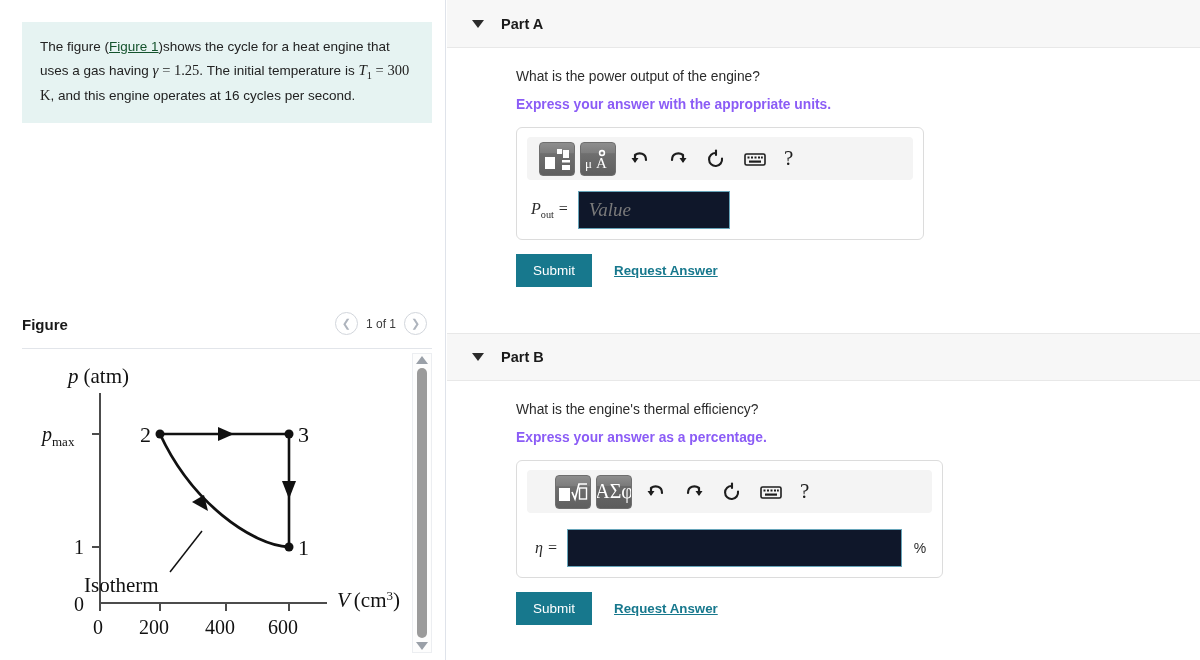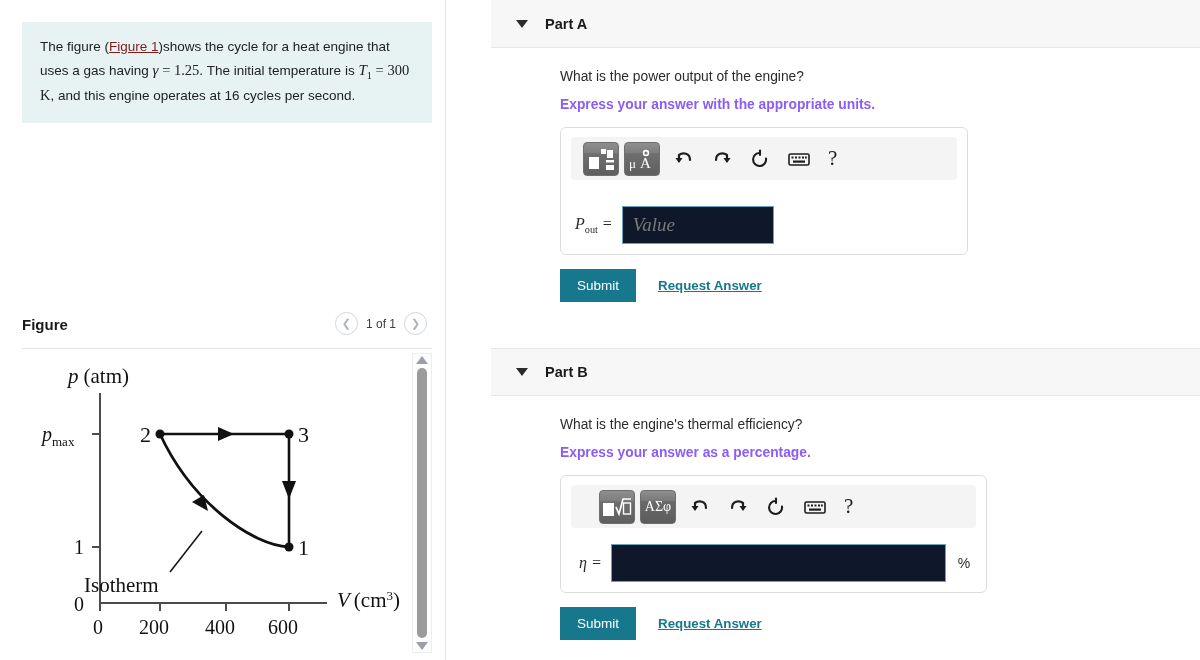--- a/index.html
+++ b/index.html
@@ -25,21 +25,21 @@
     background: #e6f3f2;
     padding: 14px 18px 16px 18px;
     font-size: 13.5px;
     line-height: 1.62;
     color: #222;
   }
   #problem-statement .mathvar { font-family: "Liberation Serif", serif; font-style: italic; font-size: 15px; }
   #problem-statement .mathnum { font-family: "Liberation Serif", serif; font-size: 14.5px; }
   #problem-statement .mathunit { font-family: "Liberation Serif", serif; font-size: 14.5px; }
   #problem-statement sub { font-size: 70%; font-style: normal; }
-  .fig-link { color: #7f1d1d; text-decoration: underline; cursor: pointer; }
+  .fig-link { color: #14532d; text-decoration: underline; cursor: pointer; }
 
   
   #figure-header {
     position: absolute; left: 22px; top: 312px; width: 410px; height: 34px;
   }
   #figure-title {
     position: absolute; left: 0; top: 4px;
     font-size: 15px; font-weight: bold; color: #1a1a1a; text-align: center;
   }
   #figure-nav {
@@ -74,21 +74,21 @@
   .scroll-arrow {
     width: 0; height: 0; border-left: 6px solid transparent; border-right: 6px solid transparent;
   }
   .scroll-arrow.up { border-bottom: 8px solid #9aa0a8; }
   .scroll-arrow.down { border-top: 8px solid #9aa0a8; }
   #scroll-thumb {
     width: 10px; flex: 1; margin: 4px 0; border-radius: 5px; background: #9b9b9b;
   }
 
   
-  #right-panel { position: absolute; left: 447px; top: 0; width: 753px; height: 660px; background:#fff;padding-left:44px; }
+  #right-panel { position: absolute; left: 447px; top: 0; width: 753px; height: 660px; background:#fff; }
 
   .part-header {
     position: relative; width: 100%; height: 48px;
     background: #f7f7f7; border-bottom: 1px solid #e8e8e8;
     display: flex; align-items: center; padding-left: 25px;
   }
   .caret {
     width: 0; height: 0; margin-right: 17px;
     border-left: 6px solid transparent; border-right: 6px solid transparent;
     border-top: 8px solid #2b2b2b; cursor: pointer;
@@ -109,31 +109,31 @@
     display: flex; align-items: center; height: 43px; padding: 0 12px;
   }
   .tool-btn {
     width: 36px; height: 34px; border-radius: 4px;
     border: 1px solid #6f6f6f;
     background: linear-gradient(#8e8e8e 0%, #7d7d7d 32%, #6f6f6f 33%, #5f5f5f 100%);
     display: flex; align-items: center; justify-content: center;
     margin-right: 5px; cursor: pointer; overflow: hidden;
   }
   .tool-btn.greek {
-    color: #ffffff; font-family: "Liberation Serif", serif; font-size: 14px;
+    color: #ffffff; font-family: "Liberation Serif", serif; font-size: 20px;
     background: linear-gradient(#8e8e8e 0%, #7a7a7a 30%, #6a6a6a 31%, #5c5c5c 100%);
   }
   .tool-icon {
     margin-left: 9px; margin-right: 9px;
     cursor: pointer; display: flex; align-items: center; justify-content: center;
     color: #1d1d1d;
   }
   .tool-icon.helpq { font-size: 21px; font-weight: normal; color:#1d1d1d; font-family:"Liberation Serif", serif; }
 
-  .input-row { display: flex; align-items: center; margin-top: 26px; padding-left: 4px; }
+  .input-row { display: flex; align-items: center; margin-top: 11px; padding-left: 4px; }
   .varlabel {
     font-family: "Liberation Serif", serif; font-style: italic;
     font-size: 16px; color: #2b2b2b; margin-right: 9px; white-space: nowrap;
   }
   .varlabel sub { font-size: 64%; font-style: normal; }
   .ans-input {
     height: 38px; border: 1px solid #67a5ba; background: #0f172a;
     font-family: "Liberation Serif", serif; font-style: italic;
     font-size: 19px; color: #6d6d6d; padding: 0 10px; outline: none;
   }

